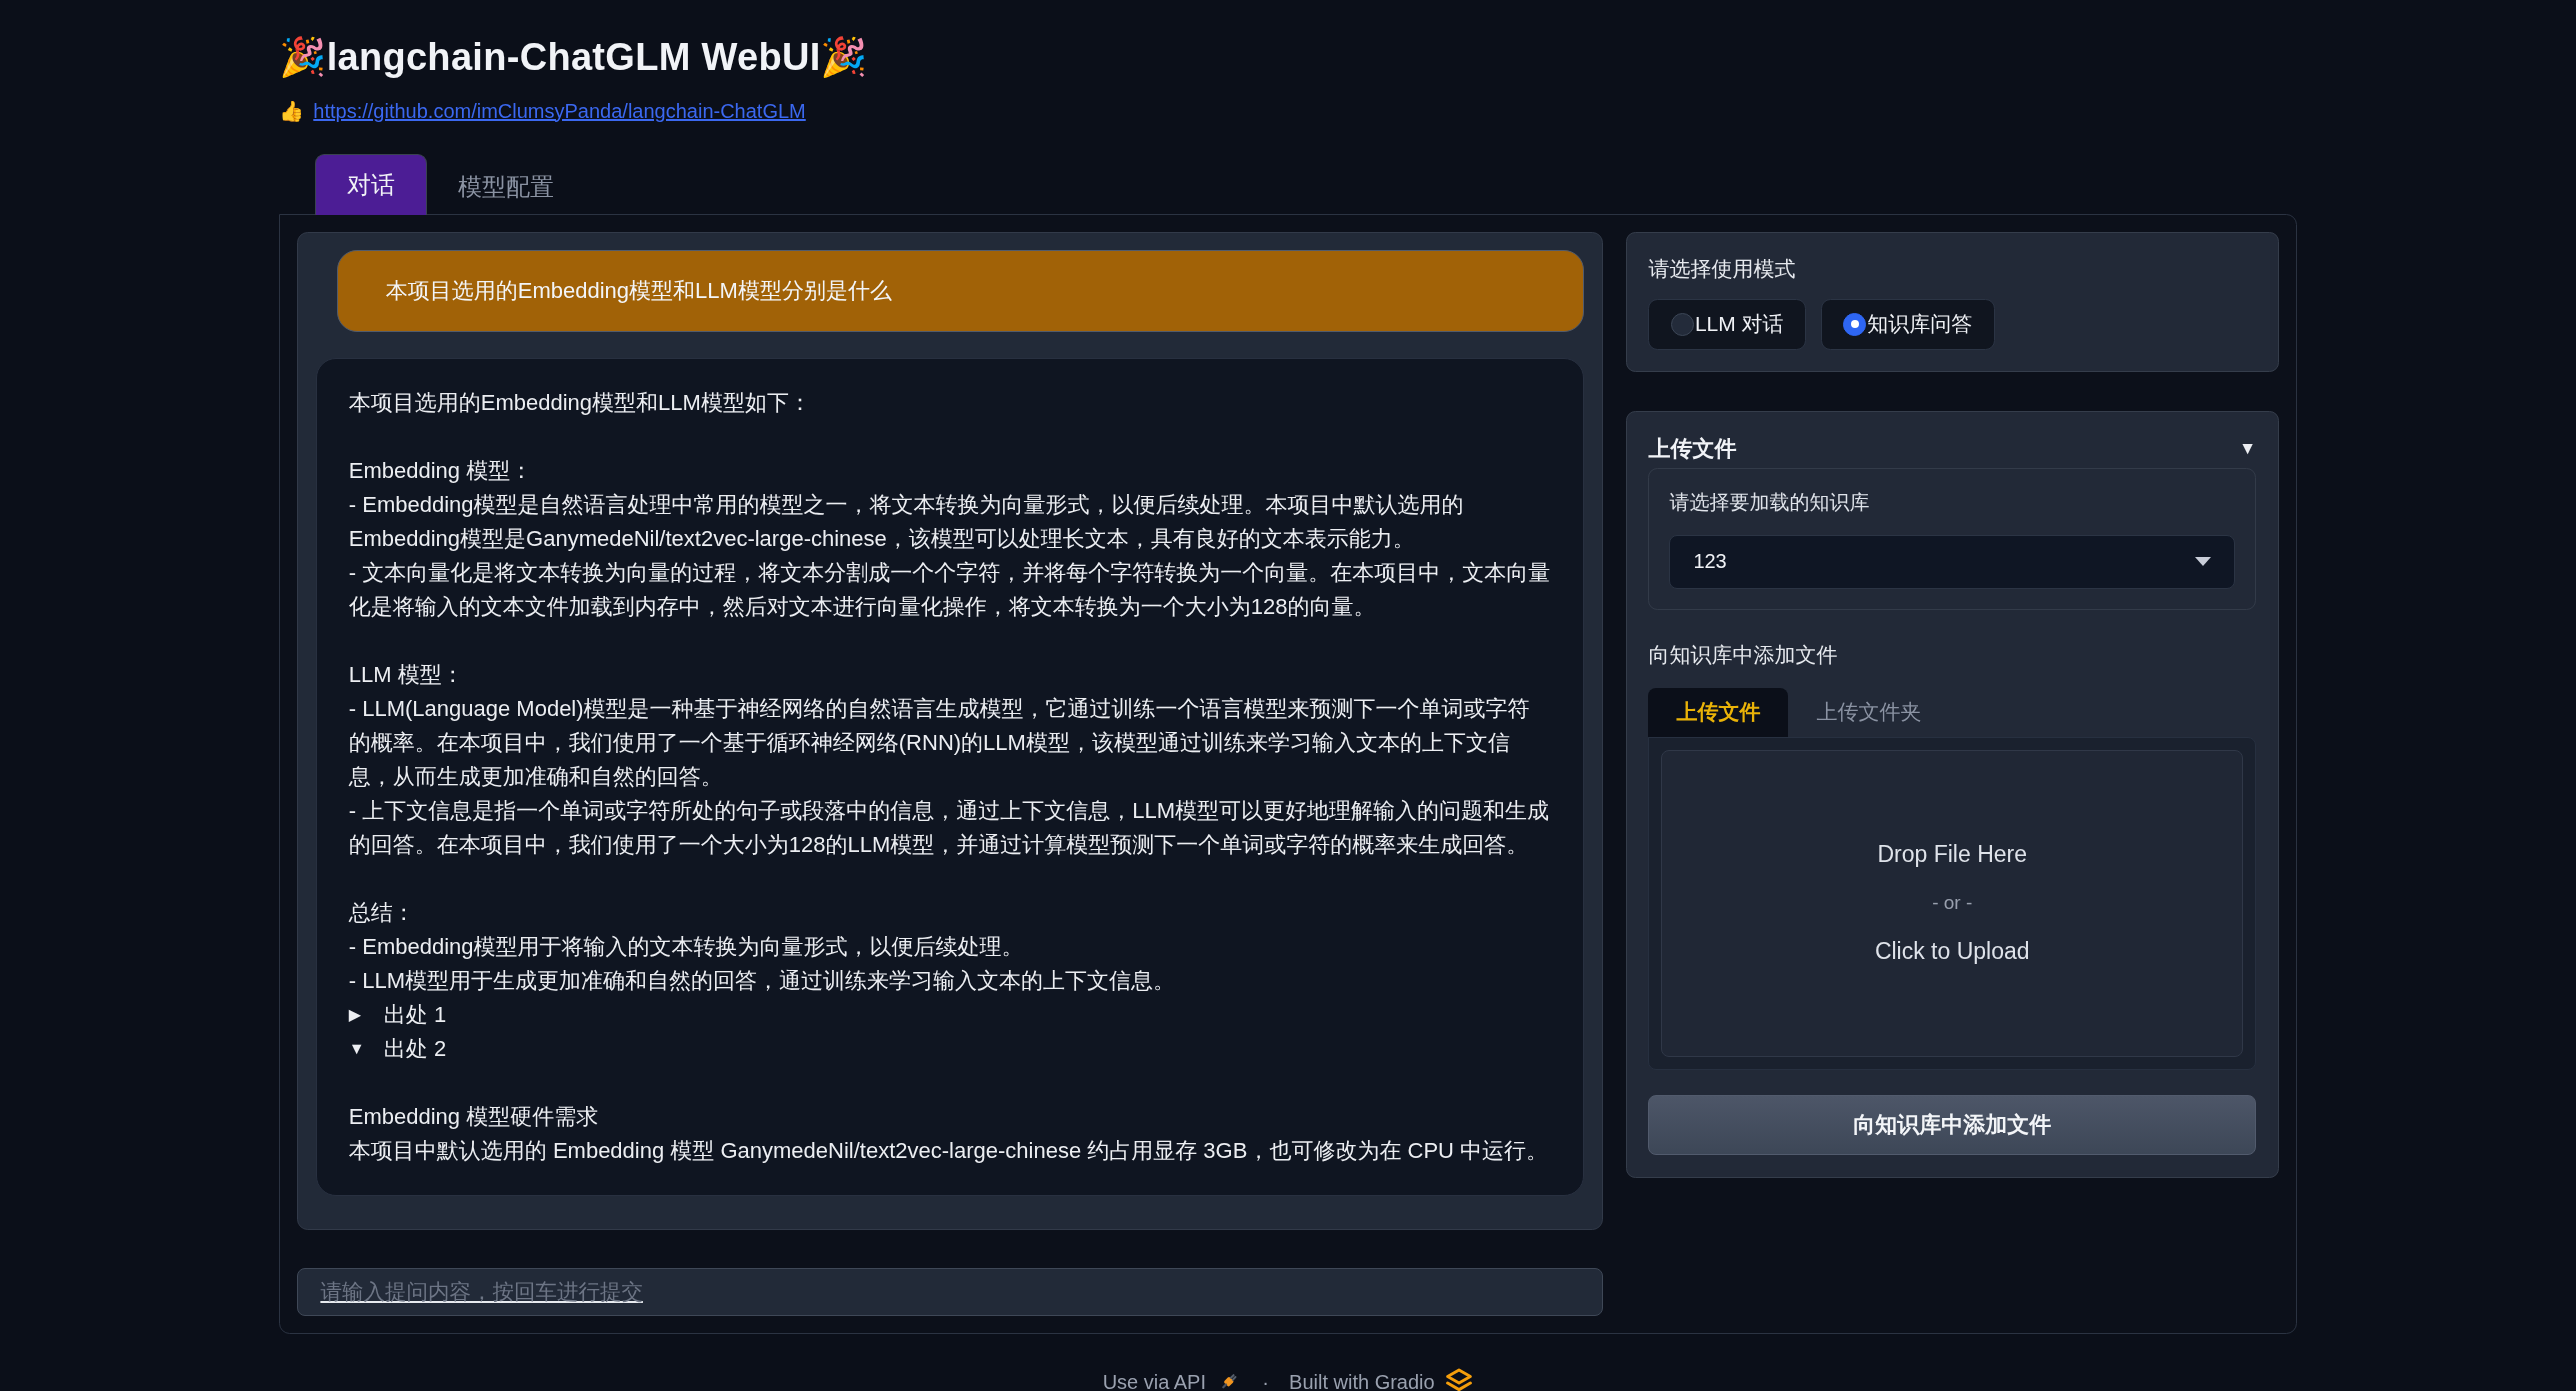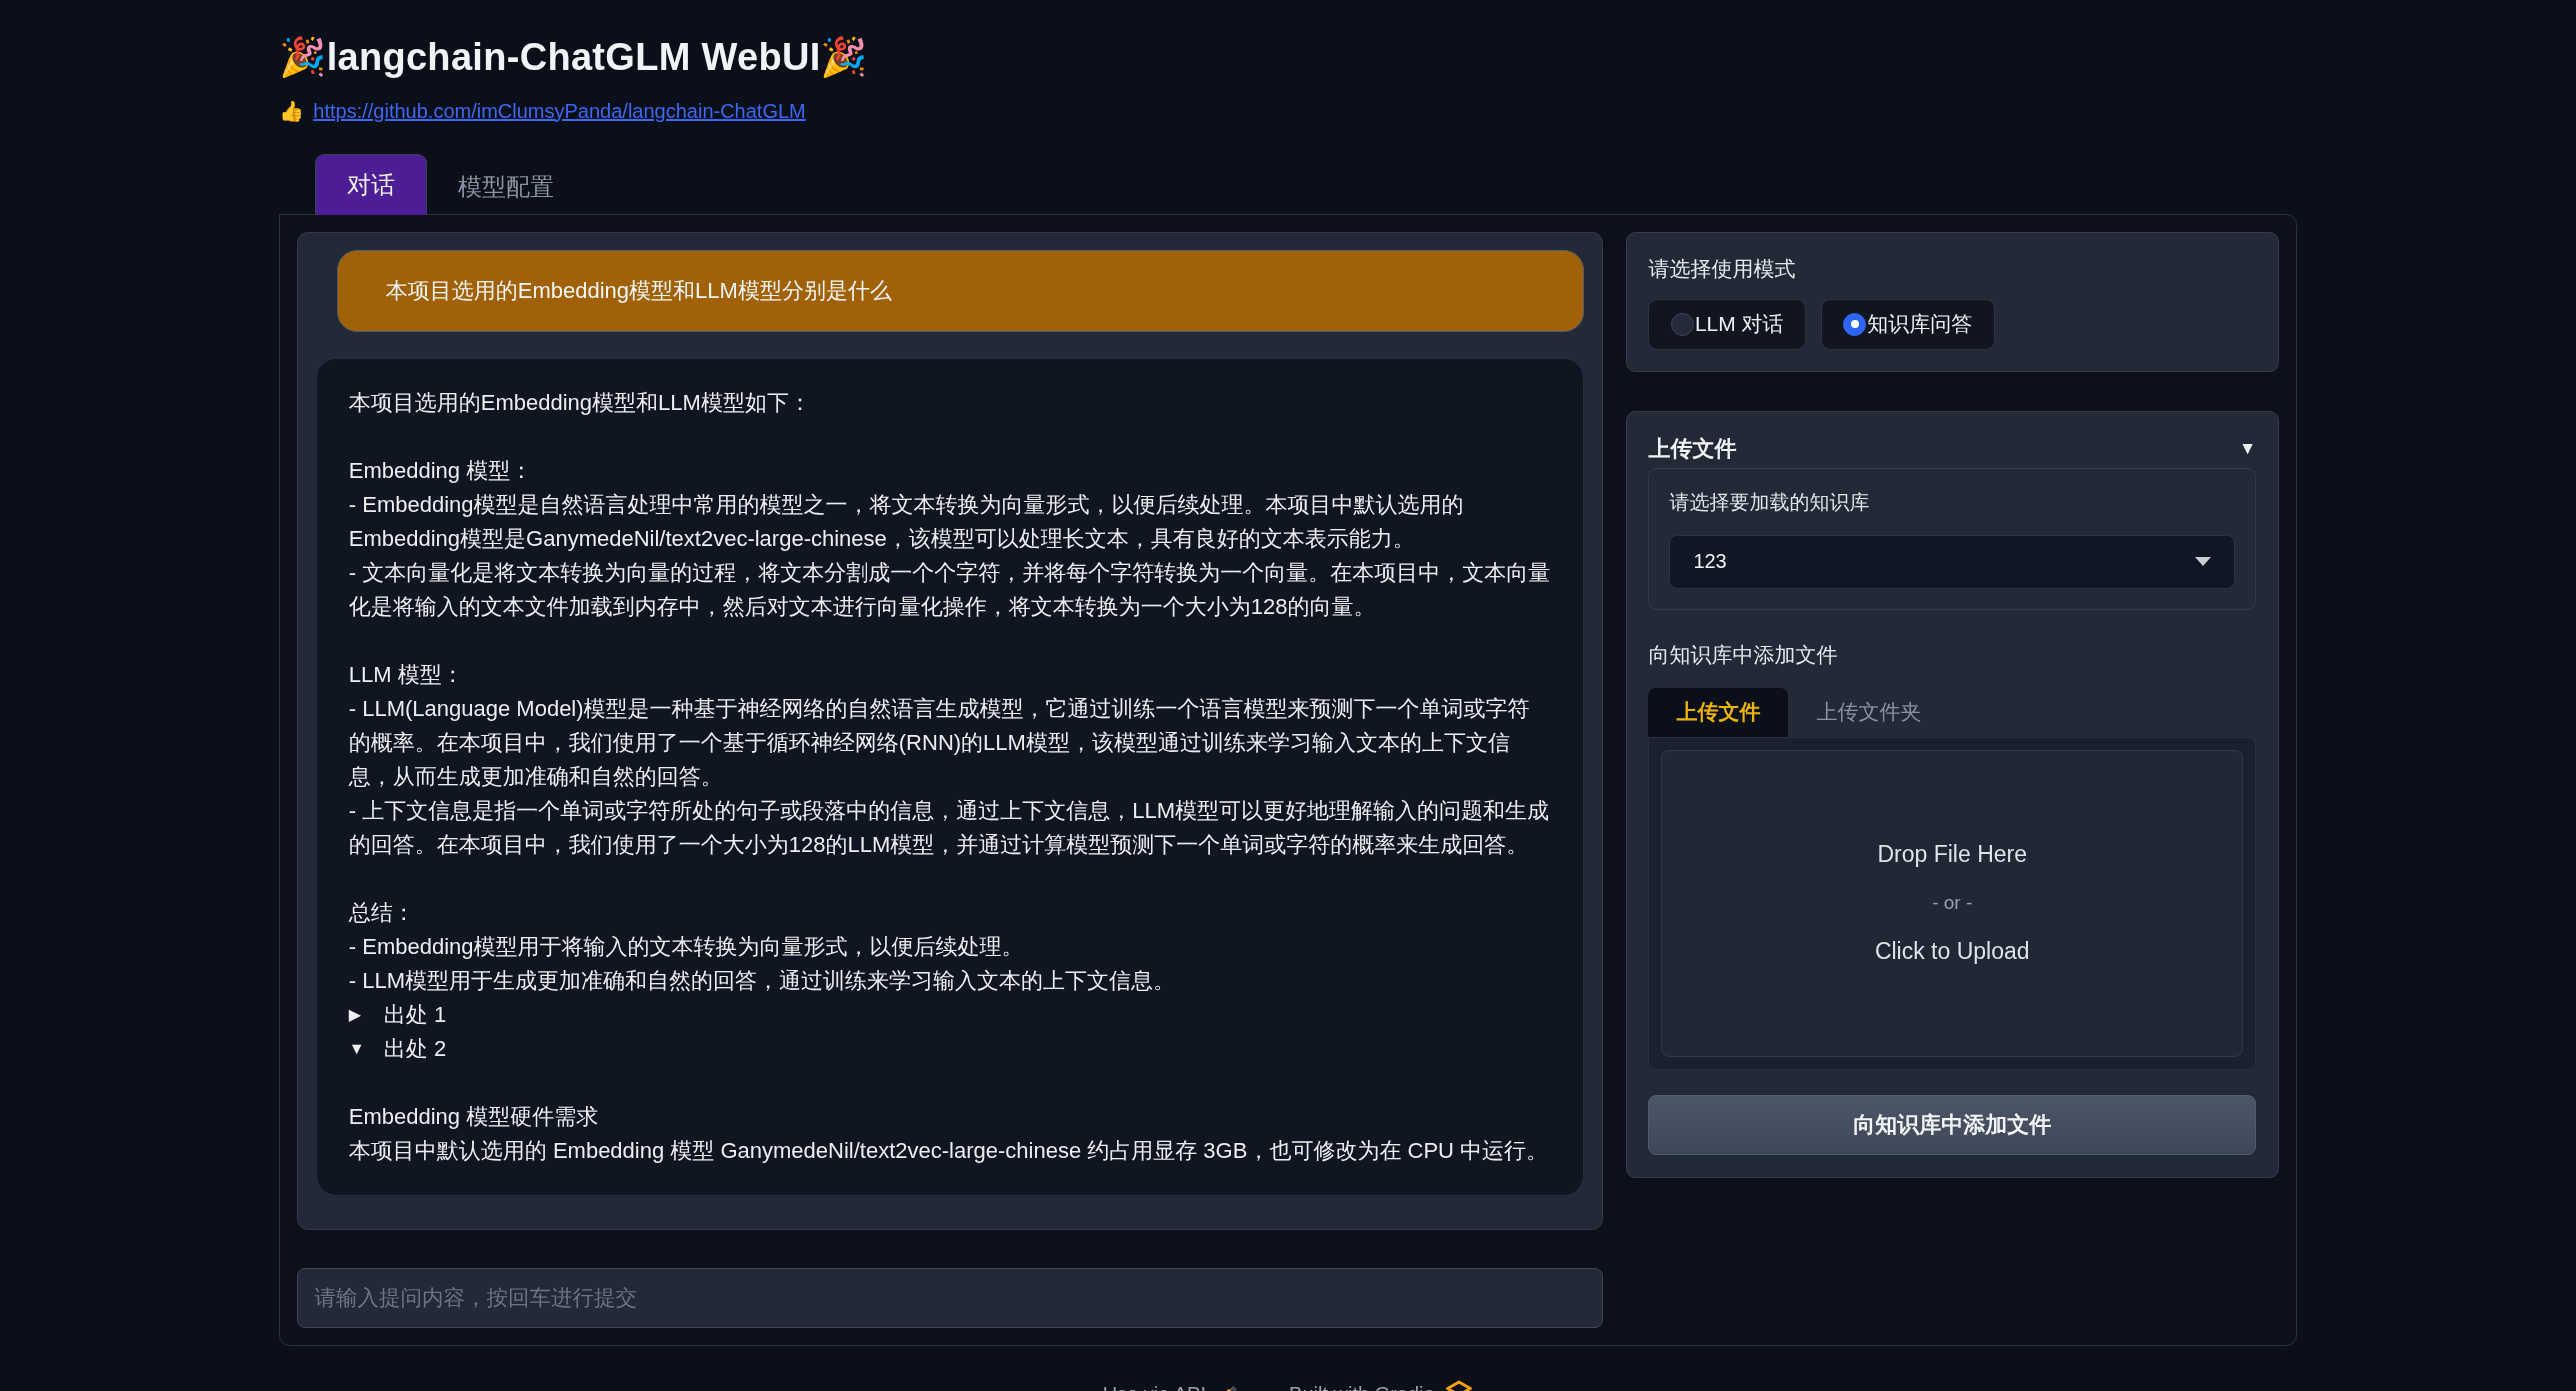--- a/index.html
+++ b/index.html
@@ -24,23 +24,23 @@
   .chatbot { background:#222a38; border:1.3px solid #323a49; border-radius:10.7px; height:998px; padding:17.4px; overflow:hidden; }
   .q-bubble { background:#a16207; border:1.3px solid #525b6b; border-radius:20px; padding:23px 48px; color:#f3f5f8;
               font-size:22px; line-height:34px;margin-left:21px; }
   .a-bubble { background:#0f1521; border:1.3px solid #283040; border-radius:20px; padding:27px 32px; margin-top:25.5px;
               color:#eceef2; font-size:22px; line-height:34px; overflow:hidden; }
   .pre { white-space:pre-line; }
   .source-row { display:flex; align-items:center; gap:12px; height:34px; cursor:pointer; }
   .source-marker { font-size:16px; color:#eceef2; width:23px; }
 
   .chat-input-wrap { margin-top:38px; }
-  .chat-input { width:100%; height:60px; background:#222a38; border:1.3px solid #3f4857; border-radius:8px;
-                padding:0 16px; font-size:21.5px; color:#e8ebf0; outline:none;
-                font-family:"Liberation Sans","DejaVu Sans",sans-serif; }
+  .chat-input { width:100%; height:48px; background:#222a38; border:1.3px solid #3f4857; border-radius:8px;
+                padding:0 22px; font-size:21.5px; color:#e8ebf0; outline:none;
+                font-family:"Liberation Sans","DejaVu Sans",sans-serif;text-decoration:underline; }
   .chat-input::placeholder { color:#6d7585; }
 
   .config-col { flex:1; min-width:0; }
   .panel { background:#222937; border:1.3px solid #353d4b; border-radius:9.4px; padding:21.5px; }
   .panel-label { font-size:21px; color:#e6e9ee; }
   .radio-row { display:flex; gap:14.8px; margin-top:16px; }
   .radio-pill { display:flex; align-items:center; gap:1px; background:#10151f; border:1.3px solid #2b3444;
                 border-radius:9.4px; padding:0 21.5px; height:51px; font-size:21px; font-weight:500; color:#f0f2f6; cursor:pointer; }
   .radio-circle { width:23px; height:23px; border-radius:50%; flex:none; }
   .radio-off { background:#232b3a; border:1.3px solid #3c4656; }

